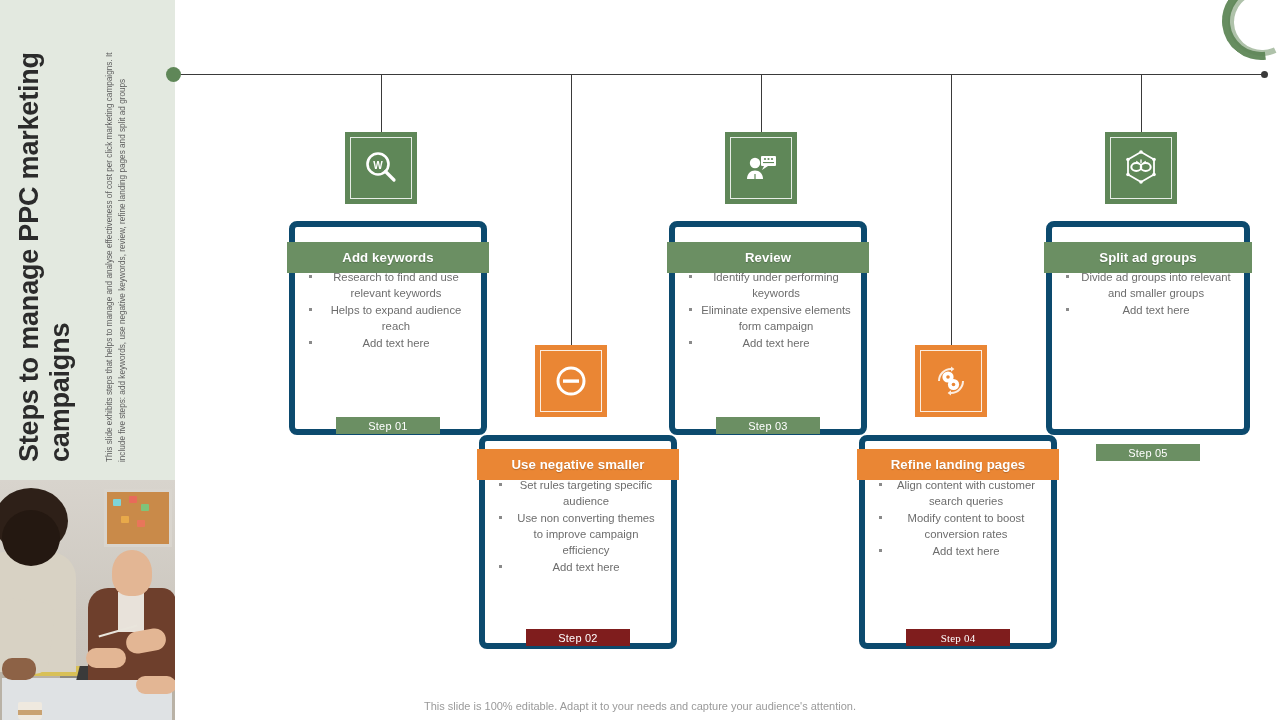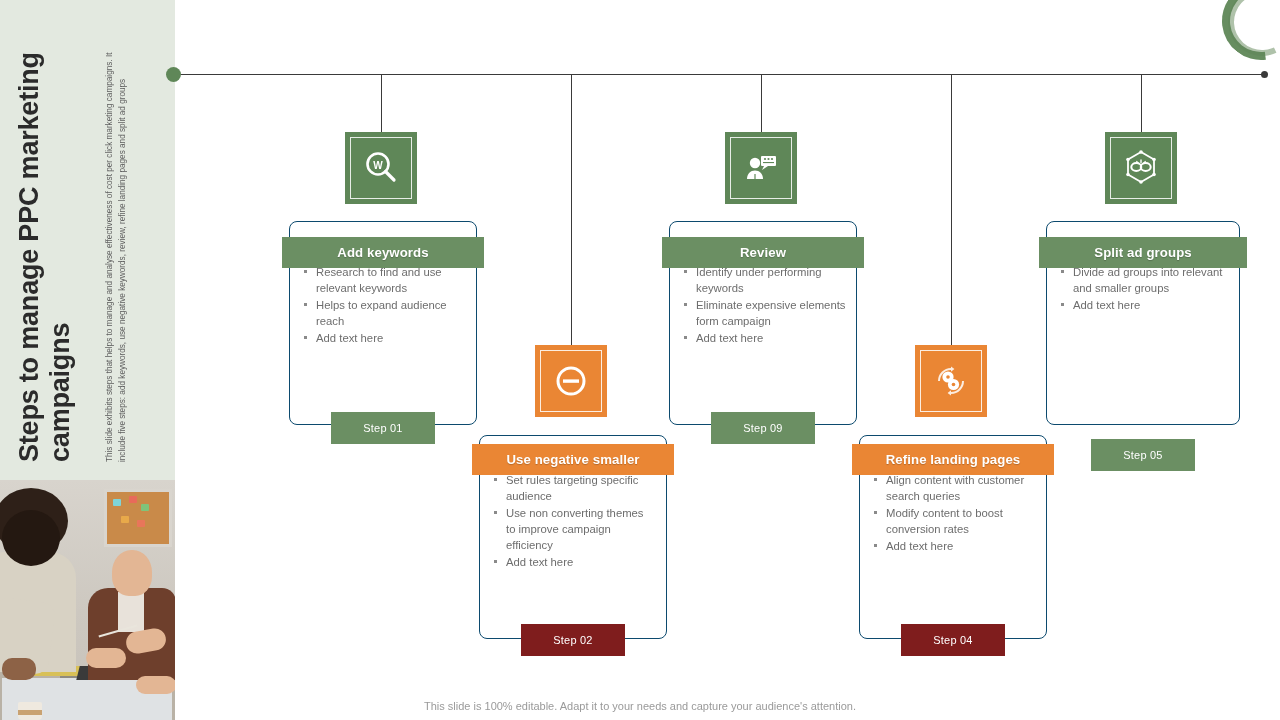--- a/index.html
+++ b/index.html
@@ -80,41 +80,41 @@
   .connector{position:absolute;width:1.4px;background:#3a3a3a;}
 
   
   .iconbox{position:absolute;width:72px;height:72px;display:flex;align-items:center;justify-content:center;}
   .iconbox .inner{position:absolute;inset:5px;border:1.4px solid rgba(255,255,255,.85);}
   .iconbox svg{position:relative;z-index:2;}
   .ic-green{background:#5f8758;}
   .ic-orange{background:#ea8634;}
 
   
-  .card{position:absolute;width:186px;background:#fff;border:1px solid #0c4a6e;border-radius:8px;}
+  .card{position:absolute;width:186px;background:#fff;border:6px solid #0c4a6e;border-radius:8px;text-align:center;}
   .card-head{
     position:absolute;left:-8px;width:202px;height:31px;
     display:flex;align-items:center;justify-content:center;
     color:#fff;font-weight:bold;font-size:13.2px;letter-spacing:.1px;
     text-shadow:0 1px 1px rgba(0,0,0,.22);
   }
   .hd-green{background:#6b8f63;}
   .hd-orange{background:#ea8634;}
   .card-body{padding:42px 10px 10px 10px;}
   .card-body ul{margin:0;padding:0;list-style:none;}
   .card-body li{
     position:relative;padding-left:16px;margin-bottom:1px;
     font-size:11.3px;line-height:1.42;color:#6d6d6d;
   }
   .card-body li:before{
     content:"";position:absolute;left:4px;top:6px;width:2.5px;height:2.5px;background:#8a8a8a;
   }
   .step-badge{
     position:absolute;left:50%;transform:translateX(-50%);
-    width:104px;height:32px;
+    width:104px;height:17px;
     display:flex;align-items:center;justify-content:center;
     color:#fff;font-size:11px;letter-spacing:.2px;
   }
   .sb-green{background:#6b8f63;}
   .sb-orange{background:#7f1d1d;}
 
   .footer-note{
     position:absolute;left:0;right:0;top:700px;text-align:center;
     font-size:11px;color:#9a9a9a;
   }
@@ -231,21 +231,21 @@
   </div>
   <div class="card" style="left:669px;top:221px;height:202px;">
     <div class="card-head hd-green" style="top:15px;">Review</div>
     <div class="card-body">
       <ul>
         <li>Identify  under  performing keywords</li>
         <li>Eliminate expensive elements  form  campaign</li>
         <li>Add text here</li>
       </ul>
     </div>
-    <div class="step-badge sb-green" style="top:190px;">Step 09</div>
+    <div class="step-badge sb-green" style="top:190px;">Step 03</div>
   </div>
 
   <div class="iconbox ic-orange" style="left:915px;top:345px;">
     <div class="inner"></div>
     <svg width="40" height="40" viewBox="0 0 40 40">
       <path d="M8 20a12 12 0 0 1 12-12" fill="none" stroke="#ffffff" stroke-width="2" opacity=".85"></path>
       <path d="M32 20a12 12 0 0 1-12 12" fill="none" stroke="#ffffff" stroke-width="2" opacity=".85"></path>
       <path d="M20 5.5 l3.4 2.6 -3.4 2.6 z" fill="#ffffff" opacity=".85"></path>
       <path d="M20 34.5 l-3.4 -2.6 3.4 -2.6 z" fill="#ffffff" opacity=".85"></path>
       <g fill="#ffffff">
@@ -258,21 +258,21 @@
   </div>
   <div class="card" style="left:859px;top:435px;height:202px;">
     <div class="card-head hd-orange" style="top:8px;">Refine landing pages</div>
     <div class="card-body" style="padding-top:36px;">
       <ul>
         <li>Align content with customer search  queries</li>
         <li>Modify  content to boost conversion  rates</li>
         <li>Add text here</li>
       </ul>
     </div>
-    <div class="step-badge sb-orange" style="top:188px;">Step 04</div>
+    <div class="step-badge sb-orange" style="top:188px;font-family:Liberation Serif, serif;">Step 04</div>
   </div>
 
   <div class="iconbox ic-green" style="left:1105px;top:132px;">
     <div class="inner"></div>
     <svg width="42" height="42" viewBox="0 0 42 42">
       <polygon points="21,5 34,12.5 34,27.5 21,35 8,27.5 8,12.5" fill="none" stroke="#ffffff" stroke-width="1.8"></polygon>
       <circle cx="8" cy="12.5" r="1.8" fill="#ffffff"></circle>
       <circle cx="34" cy="12.5" r="1.8" fill="#ffffff"></circle>
       <circle cx="8" cy="27.5" r="1.8" fill="#ffffff"></circle>
       <circle cx="34" cy="27.5" r="1.8" fill="#ffffff"></circle>

